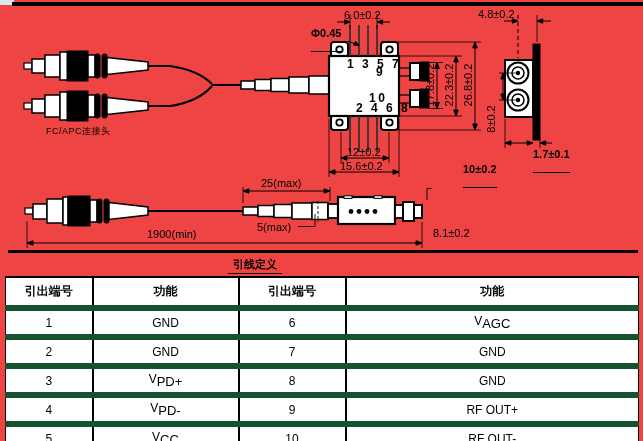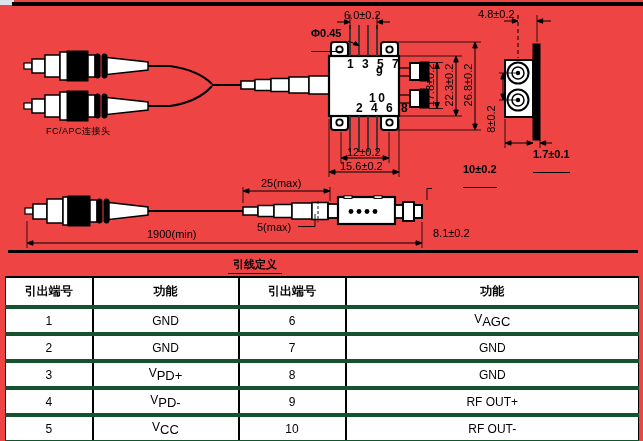--- a/index.html
+++ b/index.html
@@ -14,21 +14,21 @@
   .dim.rot{transform:translate(-50%,-50%) rotate(-90deg);}
   .dim.ul{border-bottom:1px solid #000;padding-bottom:12px;font-weight:bold;}
   .dim.pins{font-size:12px;font-weight:bold;letter-spacing:2.5px;}
   .dim.cn{font-size:9px;letter-spacing:0.5px;}
   #table-title{left:228px;top:257px;font-size:11px;font-weight:bold;
                border-bottom:1px solid #000;padding:0 5px 1px 5px;}
   #pin-table{position:absolute;left:5px;top:276px;width:633px;border-collapse:collapse;
              table-layout:fixed;background:#fff;
              border-top:2px solid #000;border-bottom:3px solid #000;
              border-left:1px solid #000;border-right:1px solid #000;}
-  #pin-table tr{border-bottom:4px solid #14532d;}
+  #pin-table tr{border-bottom:6px solid #14532d;}
   #pin-table th{height:27px;font-size:12px;font-weight:bold;text-align:center;padding:0;}
   #pin-table td{height:23px;font-size:12px;text-align:center;padding:0;}
   #pin-table th + th, #pin-table td + td{border-left:2px solid #000;margin-left:35px;}
   #pin-table sub{font-size:13px;}
   svg{display:block;}
 </style>
 </head>
 <body>
 
 <div id="page">

